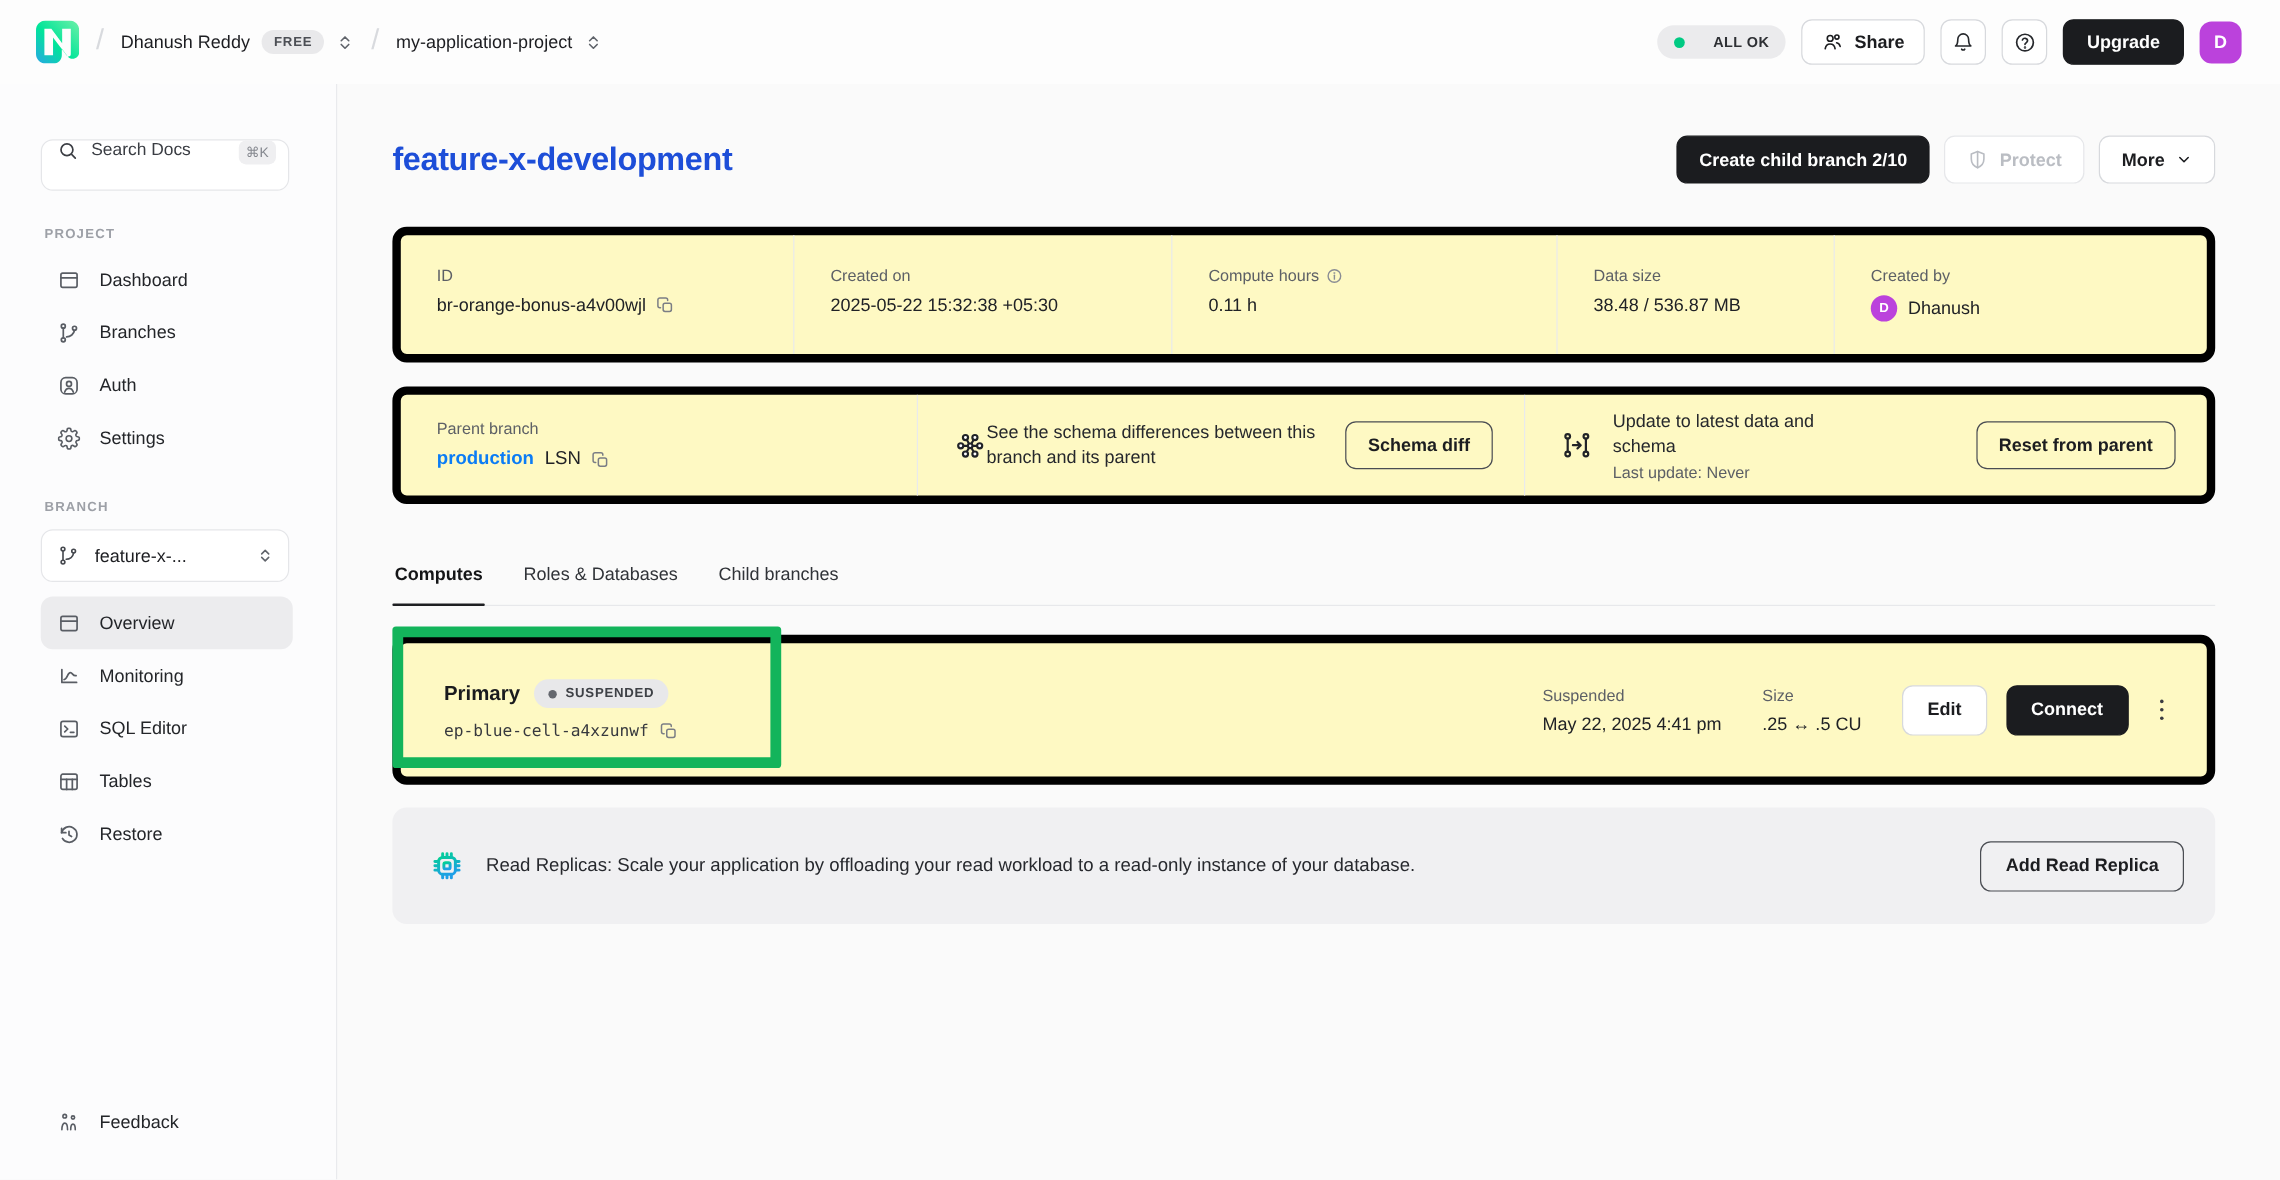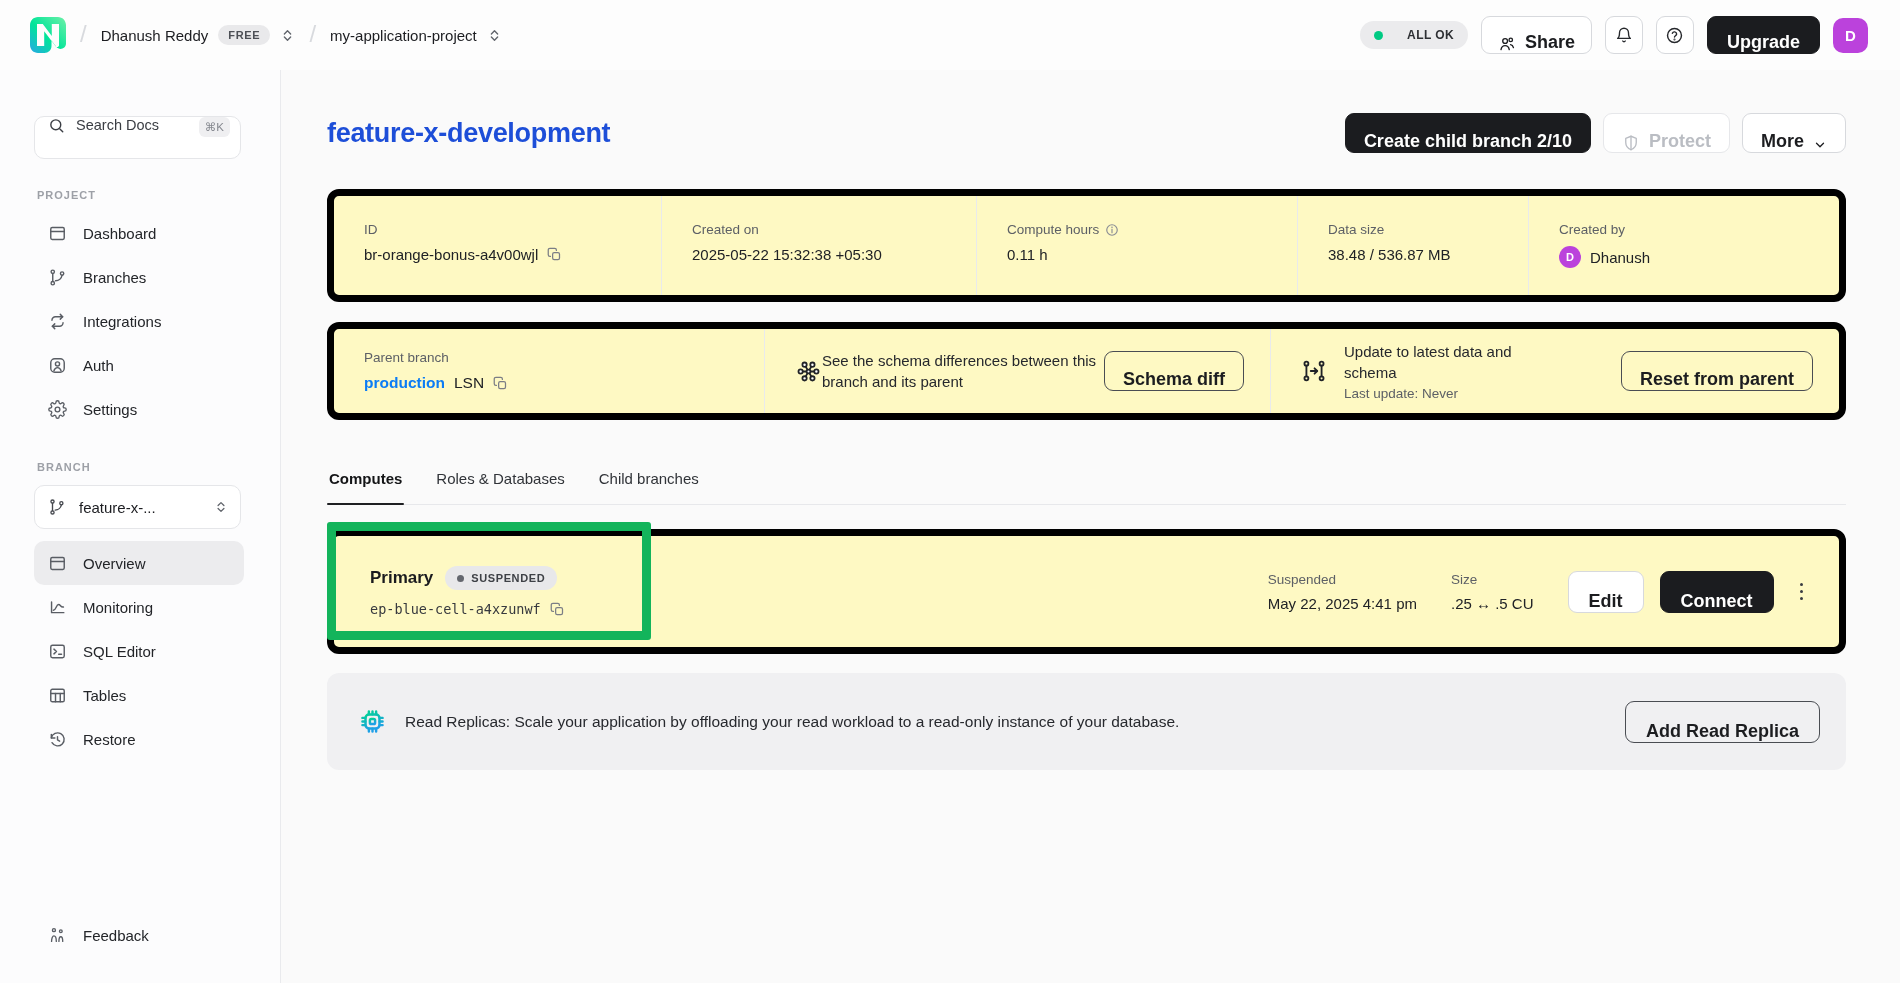--- a/index.html
+++ b/index.html
@@ -14,21 +14,21 @@
 
   
   .topbar { grid-column:1/3; background:#fdfdfd; display:flex; align-items:center; padding:0 32px 0 30px; }
   .crumb-sep { color:#d8dade; font-size:24px; font-weight:300; margin:0 14px; transform:translateY(-1px); }
   .crumb { display:flex; align-items:center; gap:10px; font-size:15px; font-weight:500; color:#1c1d21; cursor:pointer; }
   .pill { background:#e9e9eb; border-radius:999px; font-size:11px; font-weight:700; letter-spacing:.7px; color:#4c4f55; padding:4px 10px; }
   .updown { color:#60646b; }
   .topbar-right { margin-left:auto; display:flex; align-items:center; gap:13px; }
   .status-pill { display:flex; align-items:center; gap:24px; background:#ebebed; border-radius:999px; padding:7px 14px; font-size:12px; font-weight:600; letter-spacing:.4px; color:#2e3034; }
   .dot-green { width:9px; height:9px; border-radius:50%; background:#00ca83; }
-  .btn { display:inline-flex; align-items:flex-end; justify-content:center; gap:9px; border-radius:9px; font-weight:600; font-size:18px; border:1px solid transparent; background:#fff; color:#1c1d20; cursor:pointer; font-family:inherit; white-space:nowrap; }
+  .btn { display:inline-flex; align-items:center; justify-content:center; gap:9px; border-radius:9px; font-weight:600; font-size:15px; border:1px solid transparent; background:#fff; color:#1c1d20; cursor:pointer; font-family:inherit; white-space:nowrap; }
   .btn.light { border-color:#d7d9dd; }
   .btn.darkline { border-color:#4a4d53; background:transparent; }
   .btn.dark { background:#1b1c1f; color:#fff; border-color:#1b1c1f; }
   .btn.disabled { border-color:#e6e7ea; color:#babdc3; cursor:default; }
   .h38 { height:38px; padding:0 16px; }
   .h40 { height:40px; padding:0 18px; }
   .h42 { height:42px; padding:0 20px; }
   .iconbtn { width:38px; height:38px; padding:0; border:1px solid #d7d9dd; border-radius:9px; background:#fff; color:#26282c; display:flex; align-items:center; justify-content:center; cursor:pointer; }
   .avatar { width:35px; height:35px; border-radius:10px; background:#bb42dc; color:#fff; font-size:15px; font-weight:600; display:flex; align-items:center; justify-content:center; cursor:pointer; }
 
@@ -206,31 +206,20 @@
             <circle cx="17.8" cy="7" r="2.1"></circle>
             <path d="M6 6.9v10.2"></path>
             <path d="M17.8 9.1a8.4 8.4 0 0 1-8.3 7"></path>
           </svg>
       </span>
       <span>Branches</span>
     </div>
     <div class="side-item">
       <span class="ic">
         <svg width="19" height="19" viewBox="0 0 24 24" fill="none" stroke="currentColor" stroke-width="1.8" stroke-linecap="round" stroke-linejoin="round">
-            <path d="m15.5 3 3 3-3 3"></path>
-            <path d="M18.5 6H9.4A4.4 4.4 0 0 0 5 10.4"></path>
-            <path d="m8.5 21-3-3 3-3"></path>
-            <path d="M5.5 18h9.1a4.4 4.4 0 0 0 4.4-4.4"></path>
-          </svg>
-      </span>
-      <span>Integrations</span>
-    </div>
-    <div class="side-item">
-      <span class="ic">
-        <svg width="19" height="19" viewBox="0 0 24 24" fill="none" stroke="currentColor" stroke-width="1.8" stroke-linecap="round" stroke-linejoin="round">
             <rect x="3.5" y="3.5" width="17" height="17" rx="5"></rect>
             <circle cx="12" cy="10" r="2.6"></circle>
             <path d="M7.5 18.6c.8-2.6 2.5-3.9 4.5-3.9s3.7 1.3 4.5 3.9"></path>
           </svg>
       </span>
       <span>Auth</span>
     </div>
     <div class="side-item">
       <span class="ic">
         <svg width="19" height="19" viewBox="0 0 24 24" fill="none" stroke="currentColor" stroke-width="1.7" stroke-linecap="round" stroke-linejoin="round">

